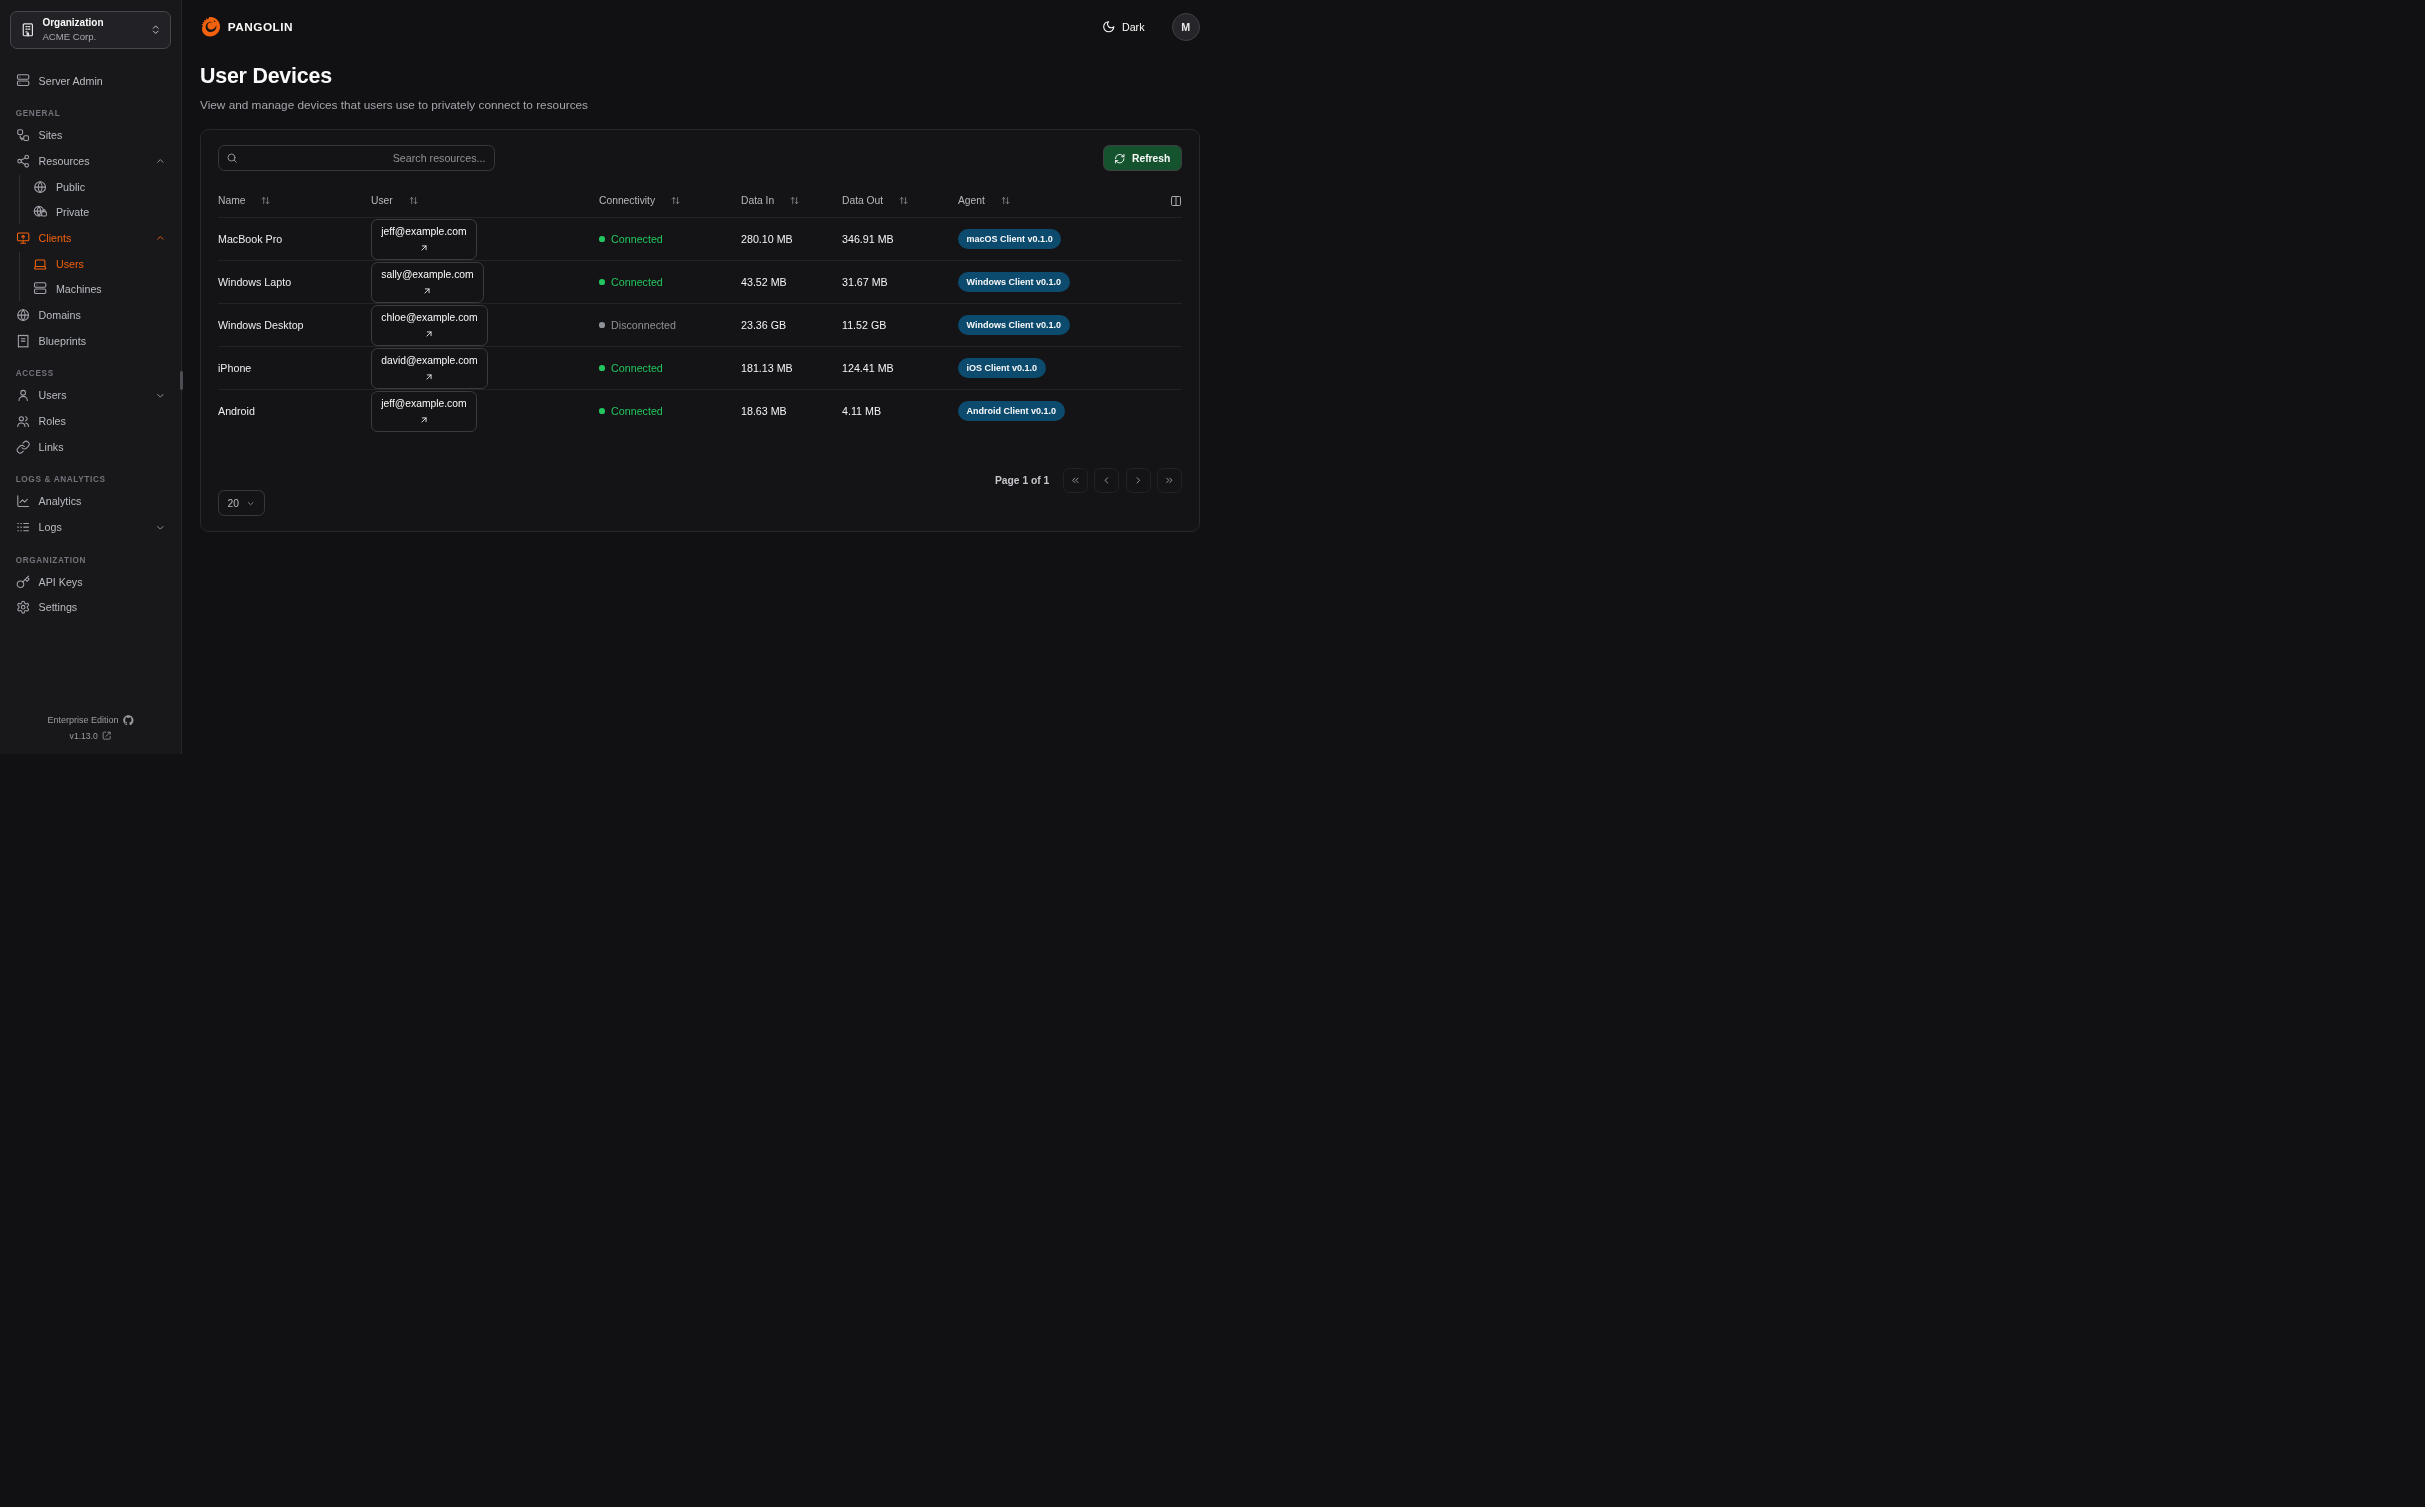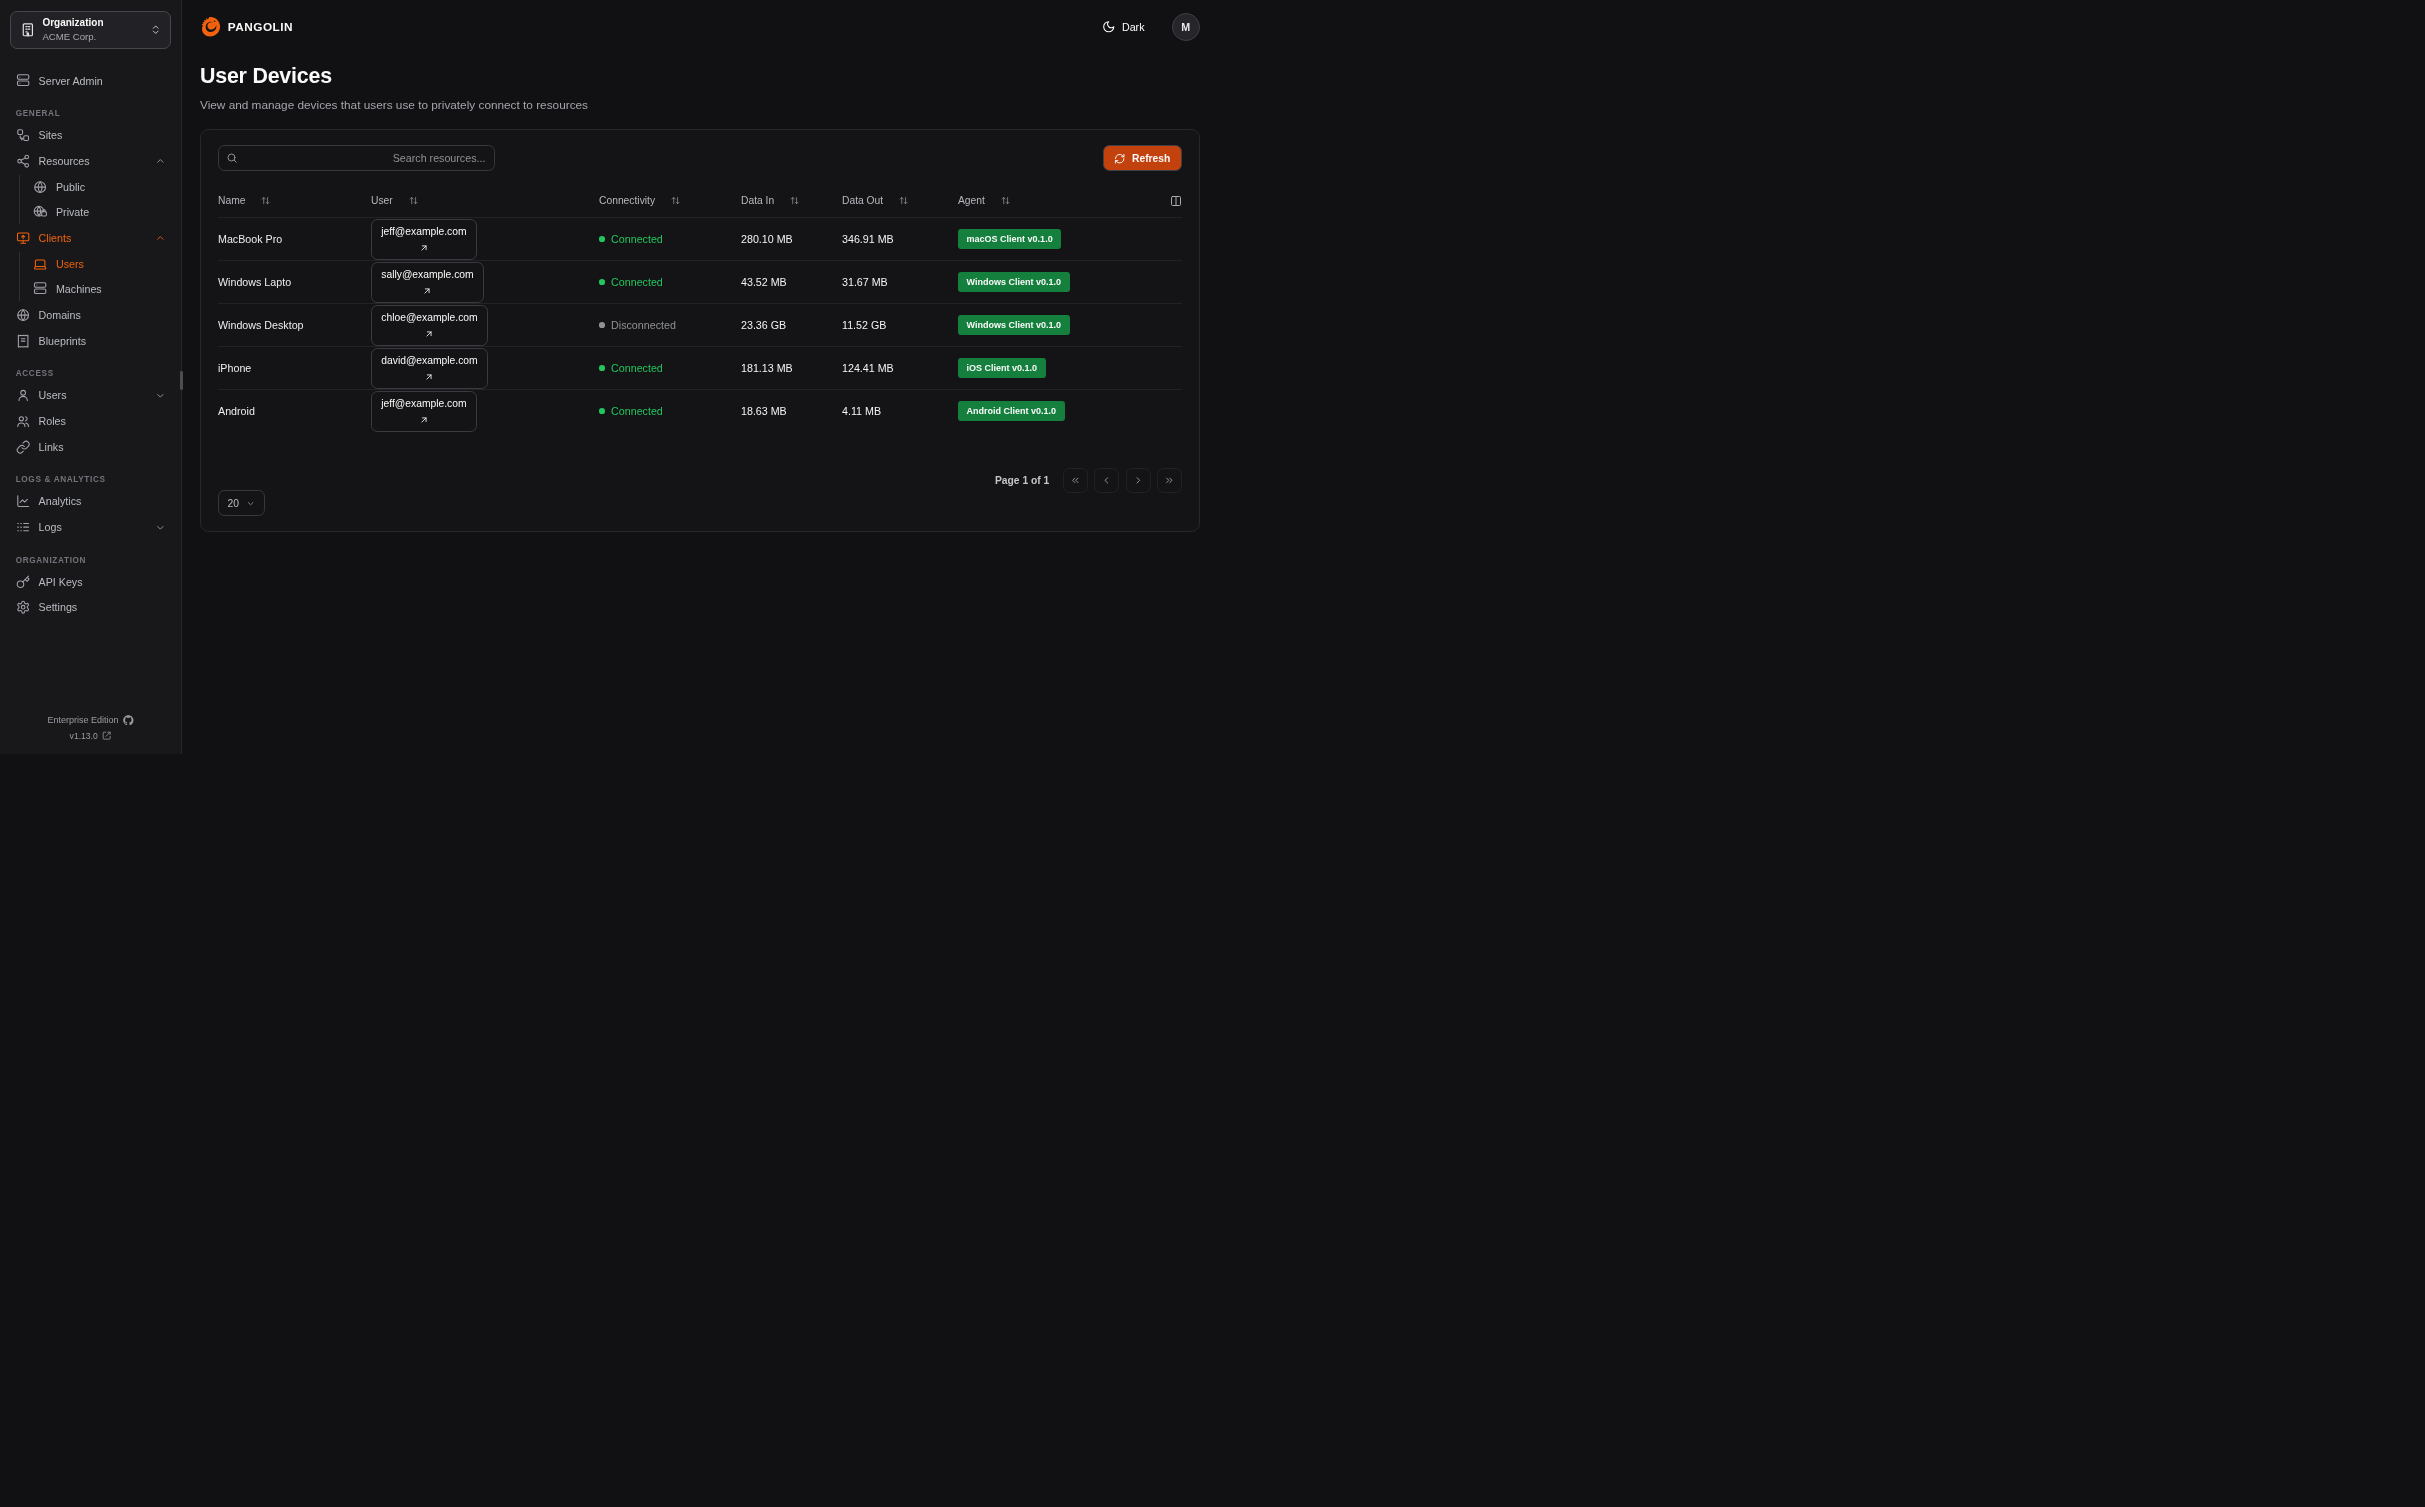--- a/index.html
+++ b/index.html
@@ -37,40 +37,40 @@
 
   .page-title { font-size:21.4px; font-weight:700; margin-top:10px; letter-spacing:-.01em; }
   .page-subtitle { font-size:11.8px; color:#a4a4ac; margin-top:8.6px; }
 
   .card { margin-top:17px; background:#141416; border:0.7px solid #28282c; border-radius:8.6px; padding:0 17px; }
   .toolbar { display:flex; align-items:center; padding:15.7px 0 13px 0; }
   .search-wrap { position:relative; width:277px; }
   .search-wrap .icon { position:absolute; left:7.8px; top:50%; transform:translateY(-50%); color:#8e9196; }
   .search-input { width:100%; height:26px; background:transparent; border:0.7px solid #37373d; border-radius:6.4px; color:#e8e8eb; font-size:10.7px; padding:0 8.6px 0 26px; outline:none; font-family:inherit;text-align:right; }
   .search-input::placeholder { color:#8e9196; }
-  .btn-refresh { margin-left:auto; display:flex; align-items:center; gap:6.4px; height:26px; padding:0 10.7px; background:#c2410c; border:0.7px solid #3f3f45; border-radius:6.4px; color:#fafafa; font-size:10.3px; font-weight:600; cursor:pointer; font-family:inherit; }
+  .btn-refresh { margin-left:auto; display:flex; align-items:center; gap:6.4px; height:26px; padding:0 10.7px; background:#14532d; border:0.7px solid #3f3f45; border-radius:6.4px; color:#fafafa; font-size:10.3px; font-weight:600; cursor:pointer; font-family:inherit; }
 
   .tgrid { display:grid; grid-template-columns:153px 228px 142px 101px 116px 1fr 26px; align-items:center; }
   .thead { height:33px; color:#b5b8be; font-size:10.3px; }
   .th { display:flex; align-items:center; gap:16px; }
   .th .icon { color:#8e9196; }
   .col-toggle { justify-self:end; color:#b5b8be; cursor:pointer; }
   .trow { height:43px; border-top:0.7px solid #232327; font-size:10.7px; }
   .trow:last-of-type { border-bottom:0.7px solid #232327; }
   .cell-name { color:#ededef; font-weight:500; }
   .user-btn { display:inline-flex; align-items:center; gap:6.4px; border:0.7px solid #3a3a40; border-radius:6.4px; padding:5.7px 9.3px; background:transparent; color:#fafafa; font-size:10.3px; font-weight:500; cursor:pointer; font-family:inherit;flex-direction:column; }
   .user-btn .icon { color:#fafafa; }
   .conn { display:flex; align-items:center; gap:6.4px; font-size:10.7px; }
   .conn .dot { width:5.7px; height:5.7px; border-radius:50%; }
   .conn[data-status="connected"] { color:var(--connected); }
   .conn[data-status="connected"] .dot { background:var(--connected); }
   .conn[data-status="disconnected"] { color:#8e9196; }
   .conn[data-status="disconnected"] .dot { background:#8e9196; }
   .cell-data { color:#f3f3f5; }
-  .agent-badge { display:inline-block; background:#15803d; border-radius:3px; padding:5px 8.6px; font-size:9px; font-weight:700; color:#fafafa; }
+  .agent-badge { display:inline-block; background:#0c4a6e; border-radius:10px; padding:5px 8.6px; font-size:9px; font-weight:700; color:#fafafa; }
 
   .card-footer { display:flex; align-items:center; padding:12px 0 15px 0; }
   .pagesize { display:flex; align-items:center; gap:7.1px; border:0.7px solid #37373d; border-radius:6.4px; height:26px; padding:0 8.6px; color:#b9bcc2; font-size:10.3px; cursor:pointer;margin-top:46px; }
   .pager { margin-left:auto; display:flex; align-items:center; gap:6.4px; }
   .page-info { font-size:10.3px; font-weight:600; color:#c4c6cb; margin-right:7.1px; }
   .pg-btn { width:25px; height:25px; border:0.7px solid #222226; background:transparent; border-radius:6.4px; display:flex; align-items:center; justify-content:center; color:#43454b; cursor:pointer; }
 </style>
 </head>
 <body>
 

